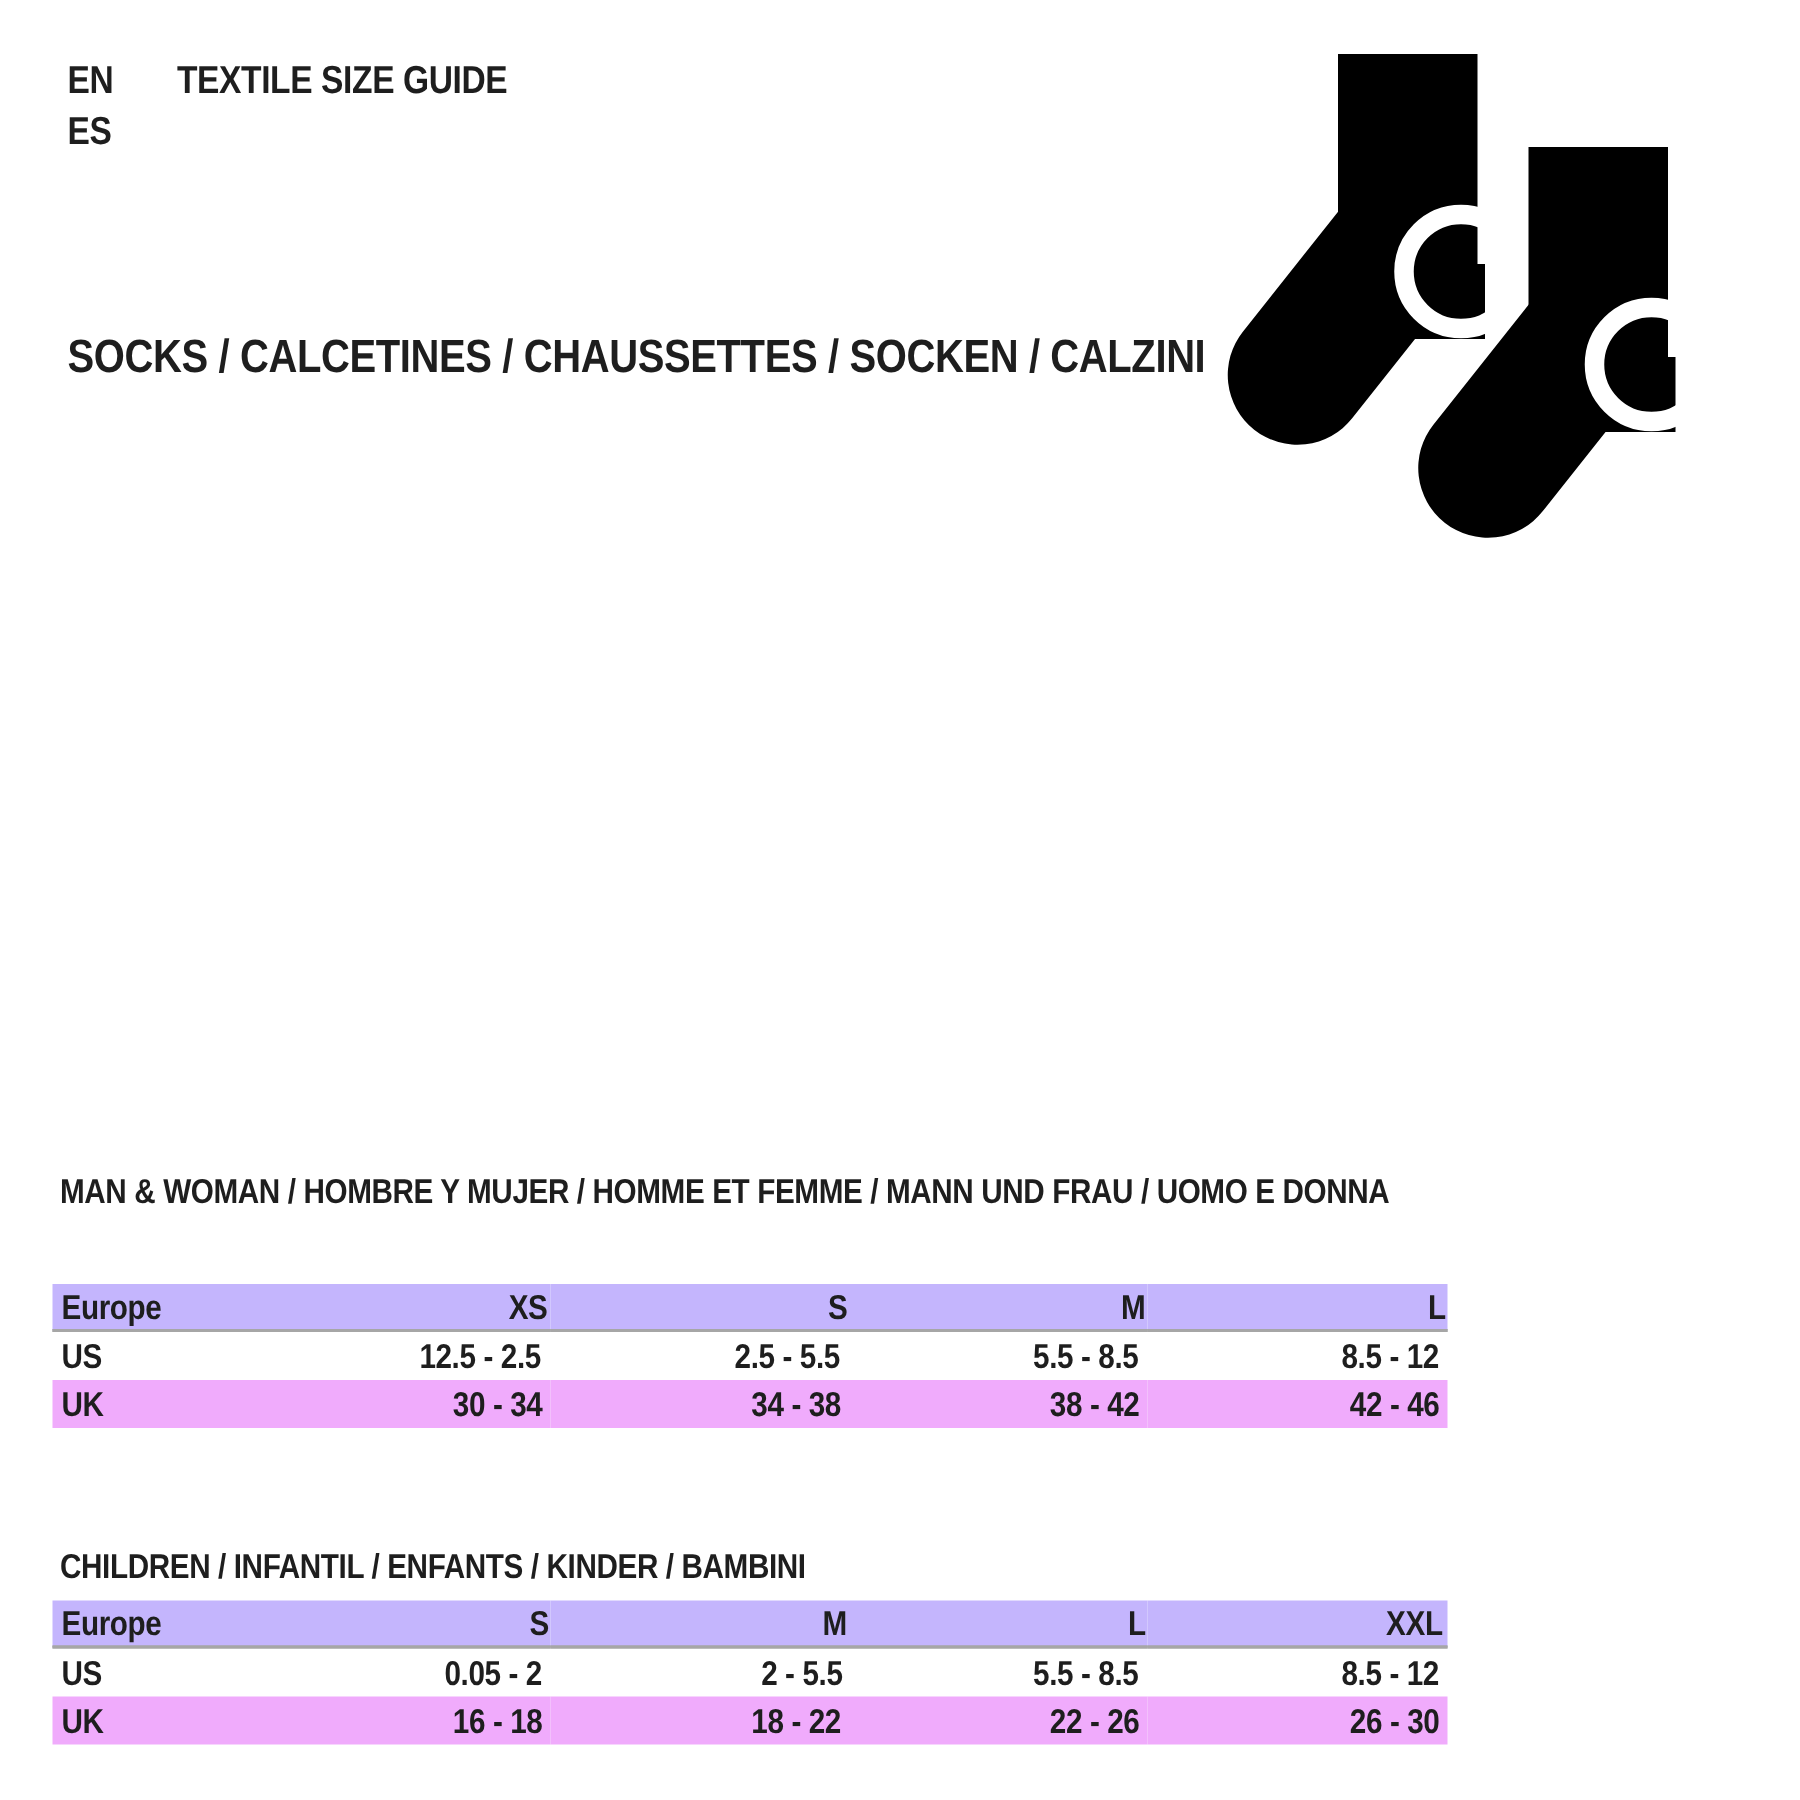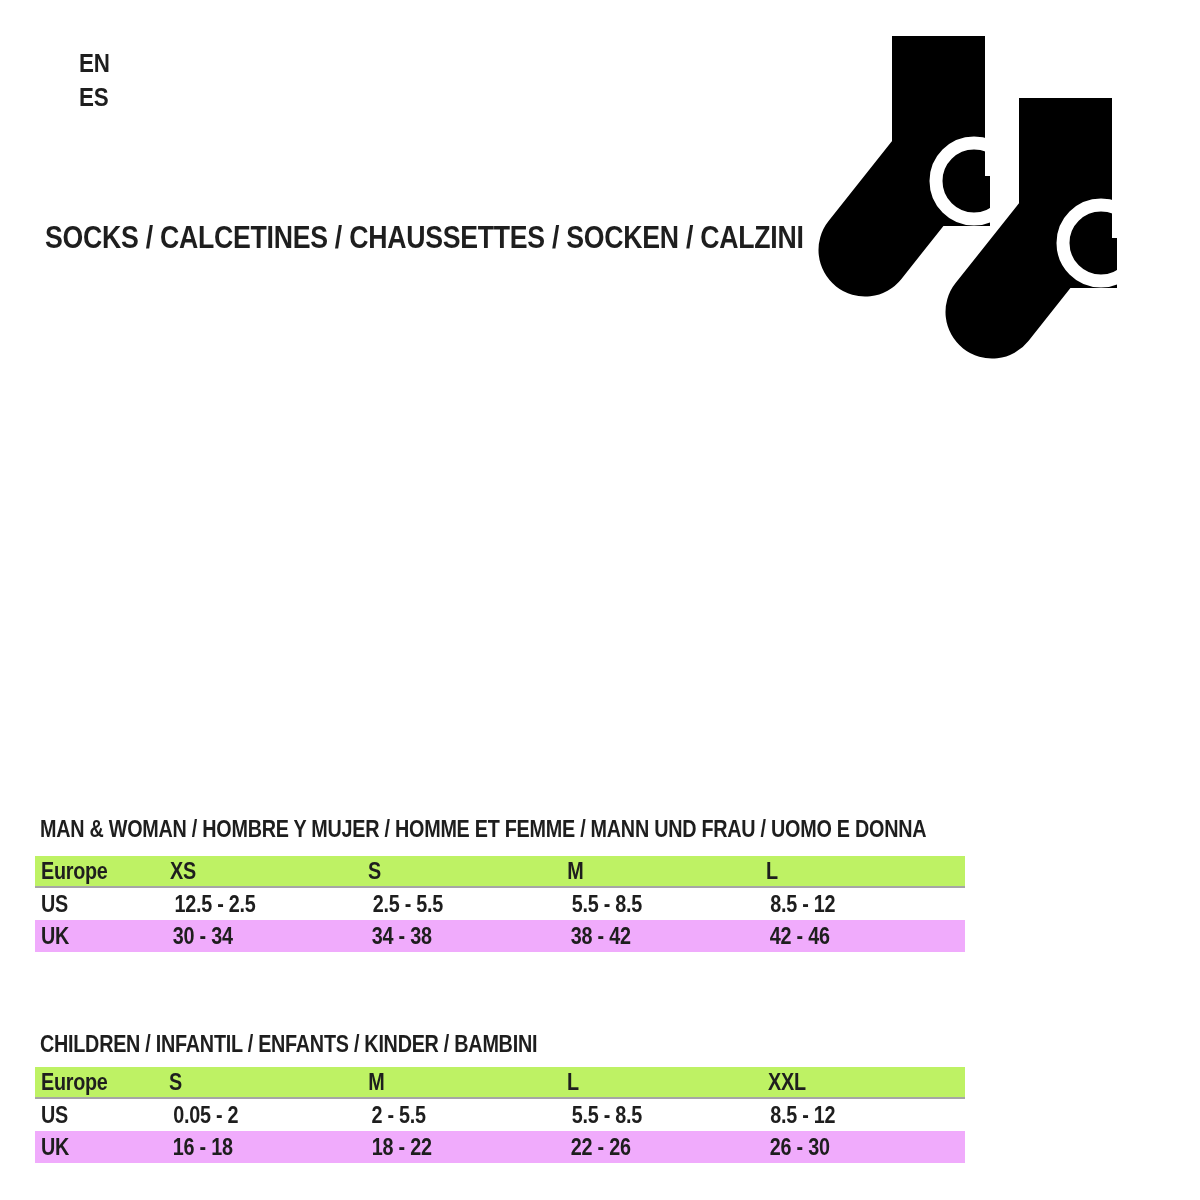--- a/index.html
+++ b/index.html
@@ -10,51 +10,52 @@
     font-family: "Liberation Sans", "DejaVu Sans", sans-serif;
     font-weight: 700;
     color: #1e1e1e;
     letter-spacing: -0.3px;
   }
   
   .cx { display: inline-block; transform: scaleX(0.86); transform-origin: center center; white-space: nowrap; }
   .cx-l { transform-origin: left center; }
 
   
-  .lang-block { position: absolute; left: 45px; top: 46px; margin-left: 34px; }
+  .lang-block { position: absolute; left: 45px; top: 36px; }
   .lang-row { display: flex; height: 34px; line-height: 34px; font-size: 26px; }
   .lang-code { width: 73px; flex: 0 0 73px; }
 
   
   .category-line { position: absolute; left: 45px; top: 221px; font-size: 31px; line-height: 34px; }
 
   
   .socks-icon { position: absolute; left: 818px; top: 36px; width: 320px; height: 330px; }
 
   
   .section-title { position: absolute; left: 40px; font-size: 23px; line-height: 30px; }
-  .section-title.man { top: 814px; }
+  .section-title.man { top: 779px; }
   .section-title.children { top: 1029px; text-align: right; }
 
   
   table.size-table { position: absolute; left: 35px; width: 930px; border-collapse: collapse; table-layout: fixed; font-size: 23px; }
   table.man-table { top: 856px; }
   table.children-table { top: 1067px; }
-  .size-table th, .size-table td { font-weight: 700; padding: 0; text-align: left; vertical-align: middle; }
-  .size-table thead th { background: #bef264; height: 30px; line-height: 30px; border-bottom: 2px solid #a6a6a6; }
+  .size-table th, .size-table td { font-weight: 700; padding: 0; text-align: right; vertical-align: middle; }
+  .size-table thead th { background: #c4b5fd; height: 30px; line-height: 30px; border-bottom: 2px solid #a6a6a6; }
   .size-table tbody td { height: 32px; line-height: 32px; }
   .size-table .lbl { text-align: left; padding-left: 6px; }
   .size-table tbody tr.alt { background: #f0abfc; }
 </style>
 </head>
 <body>
 
 <div class="lang-block">
   <div class="lang-row">
     <span class="lang-code"><span class="cx cx-l">EN</span></span>
+    <span class="lang-label"><span class="cx cx-l">TEXTILE SIZE GUIDE</span></span>
   </div>
   <div class="lang-row">
     <span class="lang-code"><span class="cx cx-l">ES</span></span>
   </div>
 </div>
 
 <div class="category-line">
   <span class="cx cx-l">SOCKS / CALCETINES / CHAUSSETTES / SOCKEN / CALZINI</span>
 </div>
 

